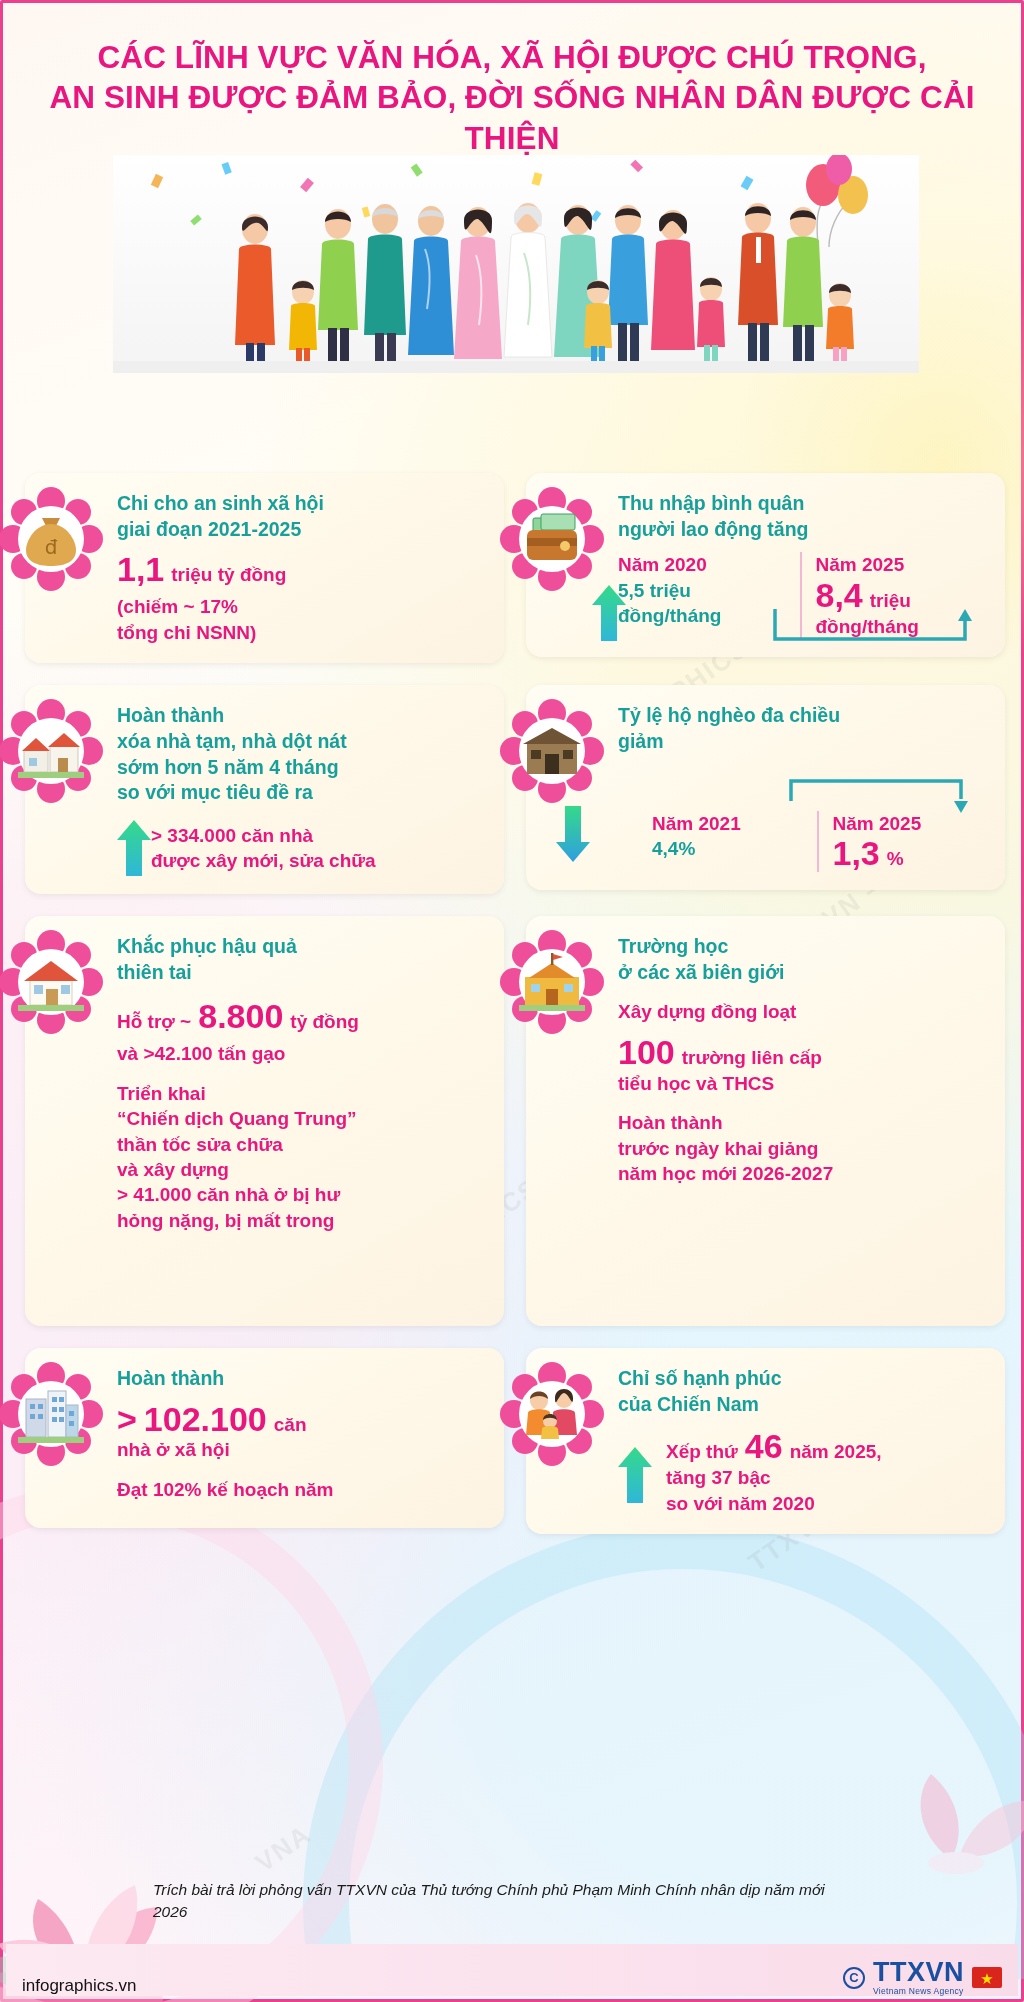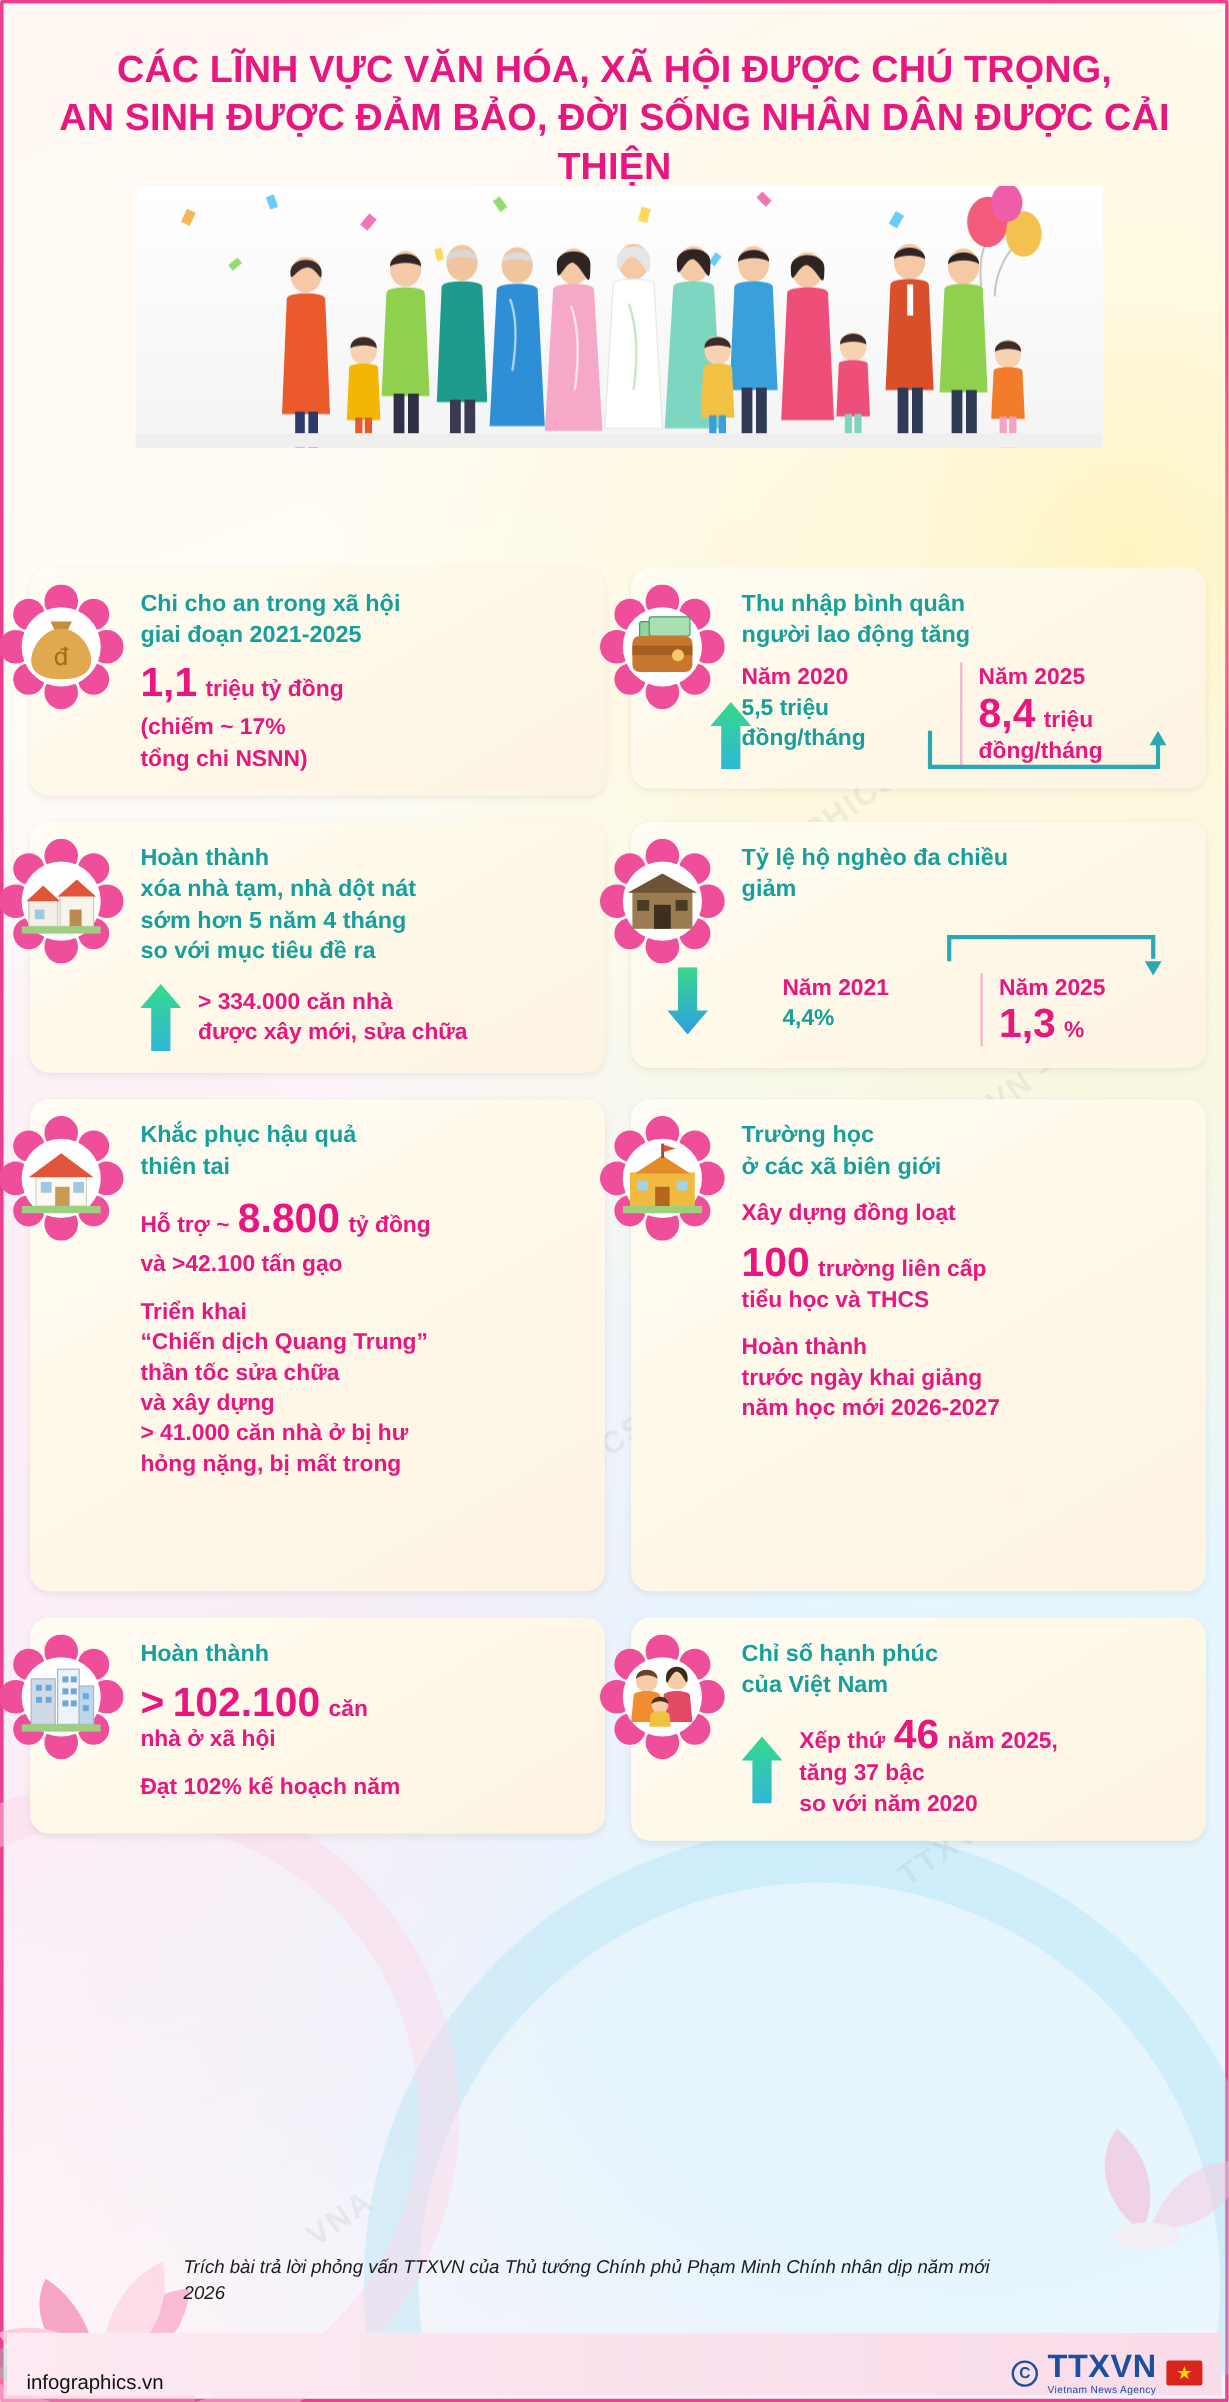--- a/index.html
+++ b/index.html
@@ -453,21 +453,21 @@
             </g>
             <circle cx="52" cy="52" r="33" fill="#ffffff"></circle>
           </svg>
           <svg class="art" viewBox="0 0 66 62">
             <path d="M24 10 h18 l-4 8 h-10z" fill="#c98c3a"></path>
             <path d="M33 16 C48 16 58 32 58 42 C58 54 47 58 33 58 C19 58 8 54 8 42 C8 32 18 16 33 16Z" fill="#e0a94f"></path>
             <text x="33" y="46" font-size="20" text-anchor="middle" fill="#9c6a1d" font-family="DejaVu Sans, sans-serif">đ</text>
           </svg>
         </div>
         <div class="ctitle">
-          <span>Chi cho an trong xã hội</span><br>
+          <span>Chi cho an sinh xã hội</span><br>
           <span>giai đoạn 2021-2025</span>
         </div>
         <div class="rowline mt10">
           <span class="big">1,1</span>
           <span class="cline pink">triệu tỷ đồng</span>
         </div>
         <div class="cline pink mt6">(chiếm ~ 17%</div>
         <div class="cline pink">tổng chi NSNN)</div>
       </div>
 
@@ -556,21 +556,21 @@
             <rect x="11" y="38" width="8" height="8" fill="#9fc9e3"></rect>
             <rect x="0" y="52" width="66" height="6" fill="#9dcf7f"></rect>
           </svg>
         </div>
         <div class="ctitle">
           <span>Hoàn thành</span><br>
           <span>xóa nhà tạm, nhà dột nát</span><br>
           <span>sớm hơn 5 năm 4 tháng</span><br>
           <span>so với mục tiêu đề ra</span>
         </div>
-        <div style="display:flex;align-items:center;gap:14px;margin-top:14px">
+        <div style="display:flex;align-items:center;margin-top:14px">
           <svg class="arrow-up" viewBox="0 0 34 56">
             <defs>
                 <linearGradient id="gu2" x1="0" y1="1" x2="0" y2="0">
               <stop offset="0" stop-color="#2fb7d8"></stop>
                   <stop offset="1" stop-color="#35d98a"></stop>
                 </linearGradient>
               </defs>
             <path d="M17 0 L34 20 H25 V56 H9 V20 H0 Z" fill="url(#gu2)"></path>
           </svg>
           <div>
@@ -793,21 +793,21 @@
             <circle cx="45" cy="16" r="9" fill="#f6cda7"></circle>
             <path d="M36 15 C36 3 54 3 54 15 C54 26 50 10 45 10 C40 10 36 27 36 15Z" fill="#3c2a1e"></path>
             <path d="M34 30 C34 25 56 25 56 30 L58 52 H32Z" fill="#e24a63"></path>
             <circle cx="31" cy="38" r="7" fill="#f6cda7"></circle>
             <path d="M24 37 C24 29 38 29 38 37 C34 34 28 34 24 37Z" fill="#4a3220"></path>
             <path d="M23 46 C23 42 39 42 39 46 L40 56 H22Z" fill="#f2c043"></path>
           </svg>
         </div>
         <div class="ctitle">
           <span>Chỉ số hạnh phúc</span><br>
-          <span>của Việt Nam</span>
+          <span>của Chiến Nam</span>
         </div>
         <div style="display:flex;align-items:flex-start;gap:14px;margin-top:12px">
           <svg class="arrow-up" style="margin-top:18px" viewBox="0 0 34 56">
             <defs>
                 <linearGradient id="gu3" x1="0" y1="1" x2="0" y2="0">
               <stop offset="0" stop-color="#2fb7d8"></stop>
                   <stop offset="1" stop-color="#35d98a"></stop>
                 </linearGradient>
               </defs>
             <path d="M17 0 L34 20 H25 V56 H9 V20 H0 Z" fill="url(#gu3)"></path>

